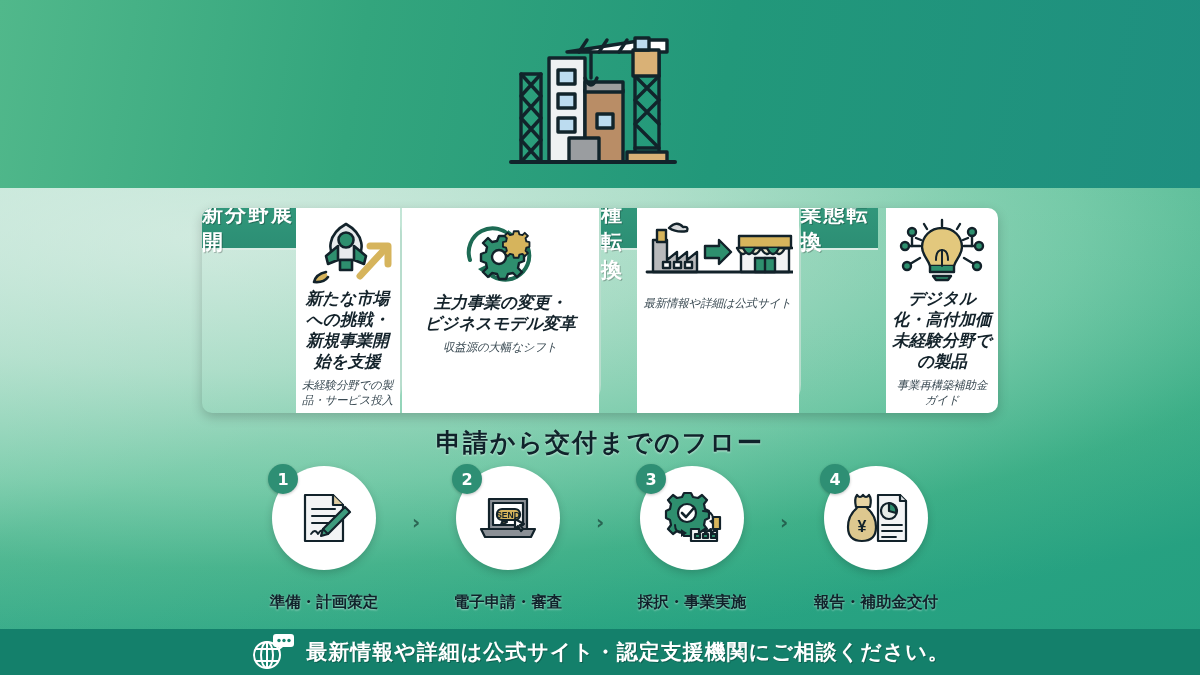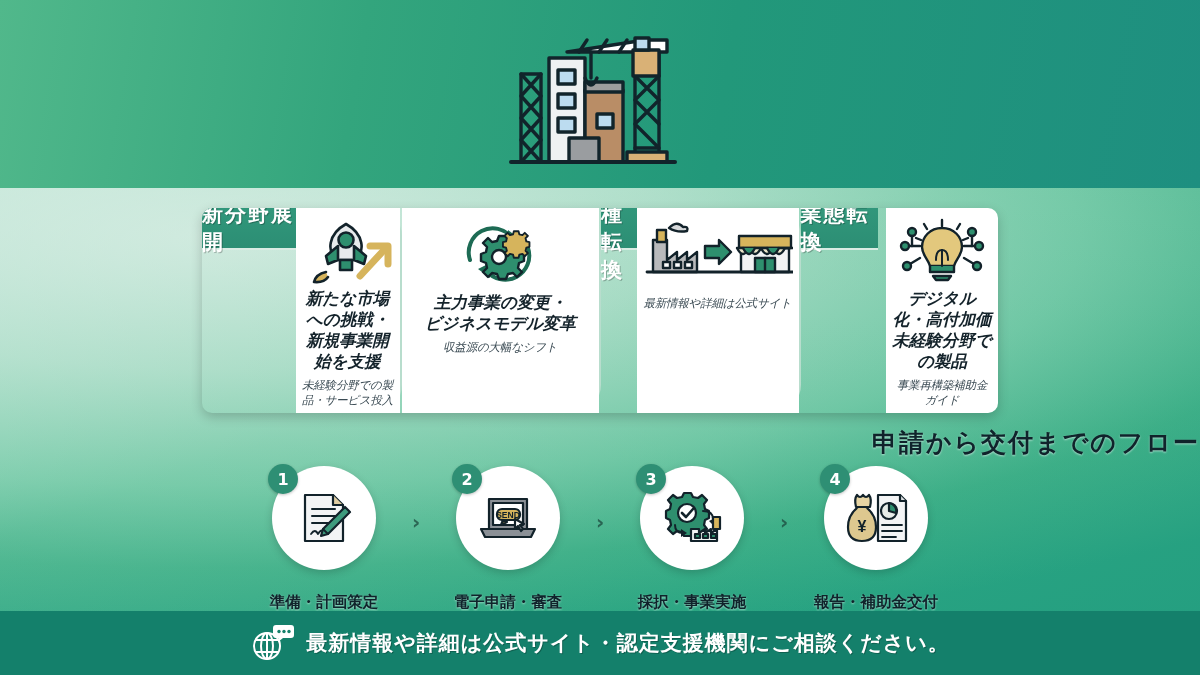--- a/index.html
+++ b/index.html
@@ -87,21 +87,21 @@
     text-align: center; line-height: 1.28; letter-spacing: 0px;
   }
   .card-note {
     margin-top: 6px;
     font-size: 11.5px; color: #3a4a53; text-align: center; letter-spacing: -0.2px;
   }
 
   
   #flow-title {
     position: absolute; left: 0; top: 426px; width: 1200px;
-    text-align: right;
+    text-align: center;
     font-size: 25px; font-weight: bold; color: #10232b;
     letter-spacing: 2px;
     text-shadow: 0 1px 2px rgba(255,255,255,0.55);
   }
   #flow {
     position: absolute; left: 258px; top: 466px;
     width: 684px; height: 132px;
     display: flex; align-items: flex-start; justify-content: space-between;
   }
   .flow-step { position: relative; width: 132px; display: flex; flex-direction: column; align-items: center; }
@@ -129,21 +129,21 @@
   .flow-arrow {
     align-self: flex-start;
     margin-top: 44px;
     font-size: 20px; color: #1c4a3e; font-weight: bold;
     opacity: 0.75;
   }
 
   
   #footer {
     position: absolute; left: 0; bottom: 0;
-    width: 1200px; height: 64px;
+    width: 1200px; height: 46px;
     background: #14806b;
     display: flex; align-items: center; justify-content: center; gap: 12px; font-family: Liberation Mono, monospace;
   }
   #footer-text {
     font-size: 21px; font-weight: bold; color: #ffffff; letter-spacing: 1px;
     text-shadow: 1px 1px 0 rgba(0,0,0,0.25);
   }
   #footer-icon { width: 44px; height: 40px; flex: none; }
 </style>
 </head>

